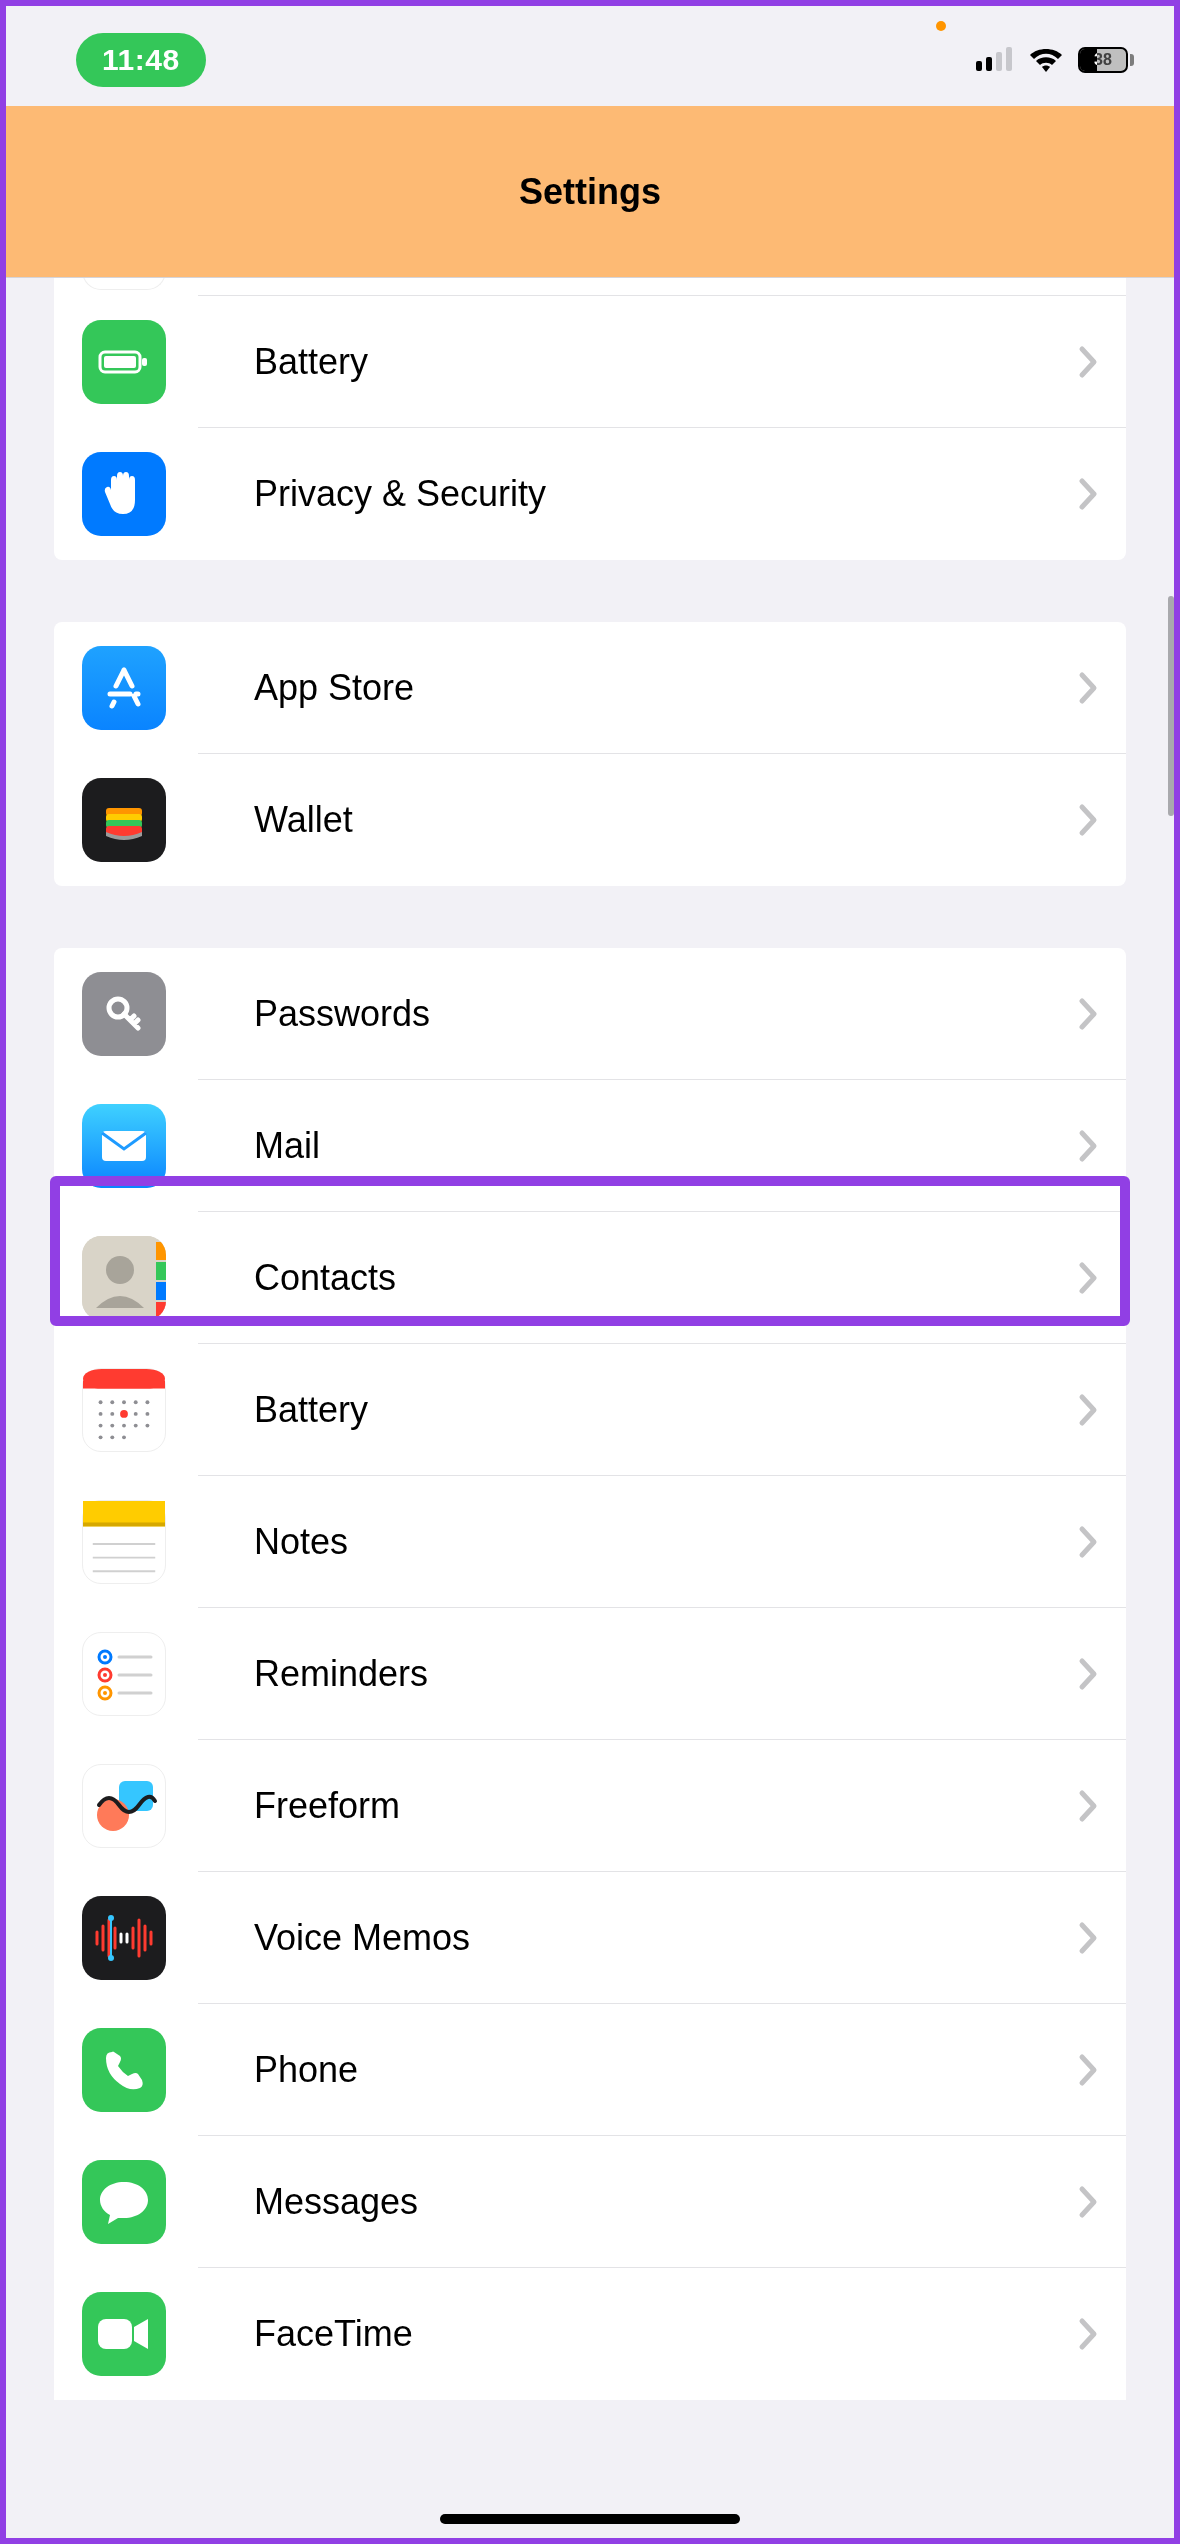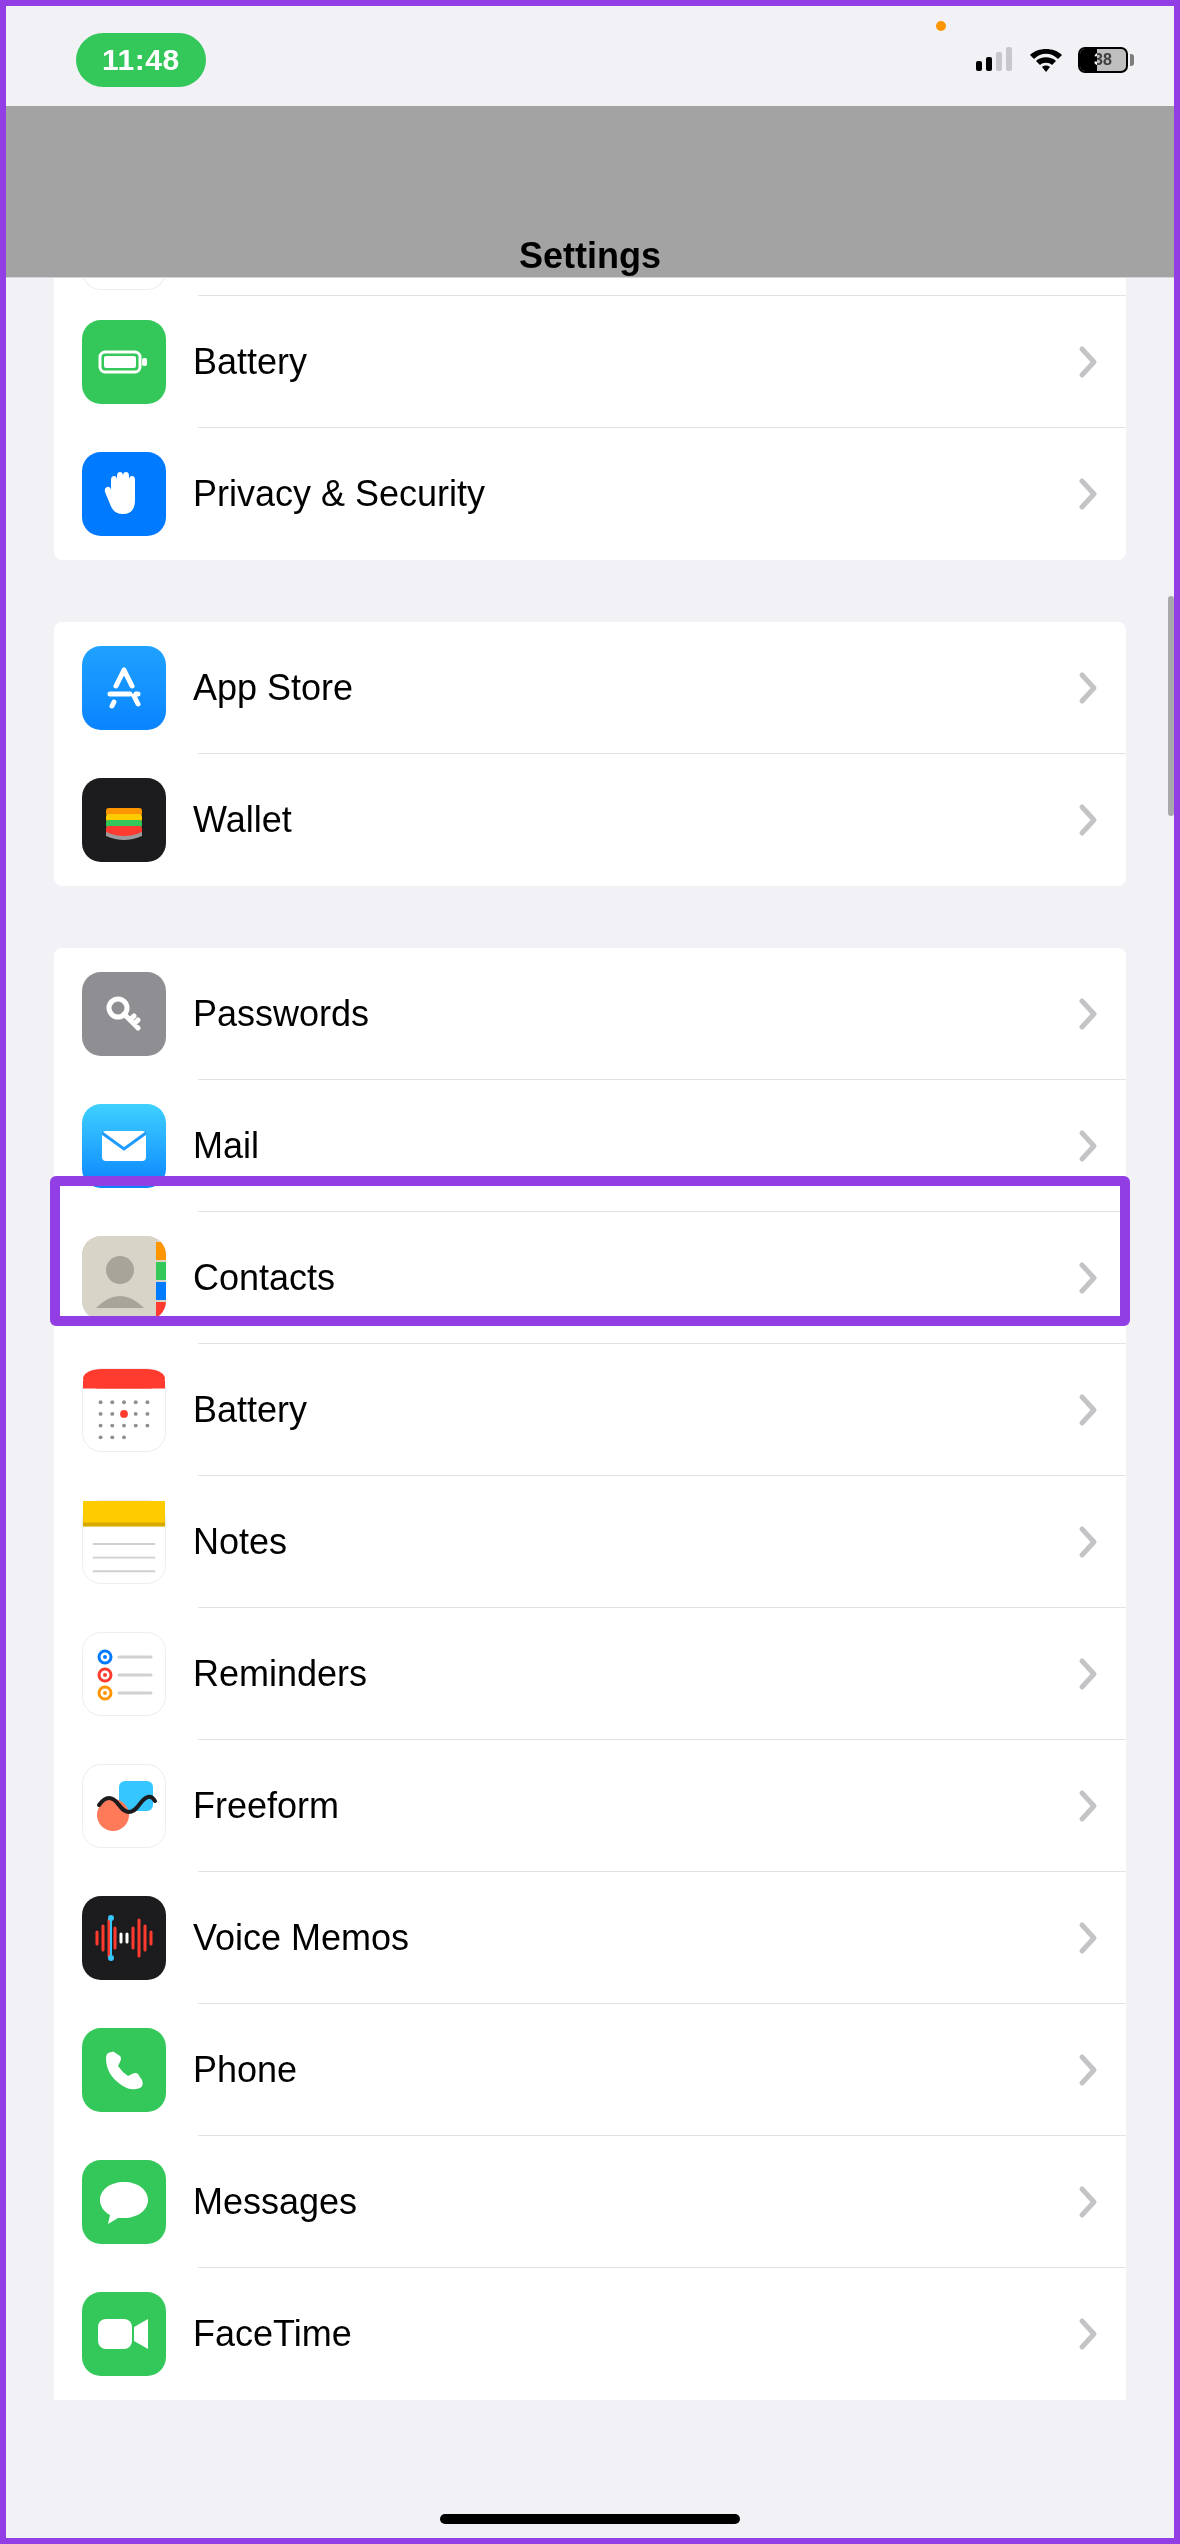--- a/index.html
+++ b/index.html
@@ -85,23 +85,23 @@
   .battery-tip {
     width: 4px; height: 12px; background: #7d7d7d;
     border-radius: 0 3px 3px 0;
     margin-left: 2px;
   }
 
   
   .nav-header {
     height: 172px;
     display: flex;
-    align-items: flex-end;
+    align-items: center;
     justify-content: center;
-    background: #a3a3a3;
+    background: #fdba74;
     border-bottom: 1px solid #d5d4d9;
   }
   .nav-title {
     font-size: 36px;
     font-weight: 700;
     color: #000;
   }
 
   .content {
     position: absolute;
@@ -134,22 +134,23 @@
     flex: 0 0 84px;
     display: flex;
     align-items: center;
     justify-content: center;
     color: #fff;
   }
   .row .label {
     flex: 1;
     font-size: 36px;
     color: #000;
-    padding-left: 27px;
+    padding-left: 48px;
     font-weight: 400;
+    margin-left: 40px;
   }
   .row .chev {
     color: #c4c4c6;
   }
   .row .sep {
     position: absolute;
     left: 144px;
     right: 0;
     bottom: 0;
     height: 1px;

